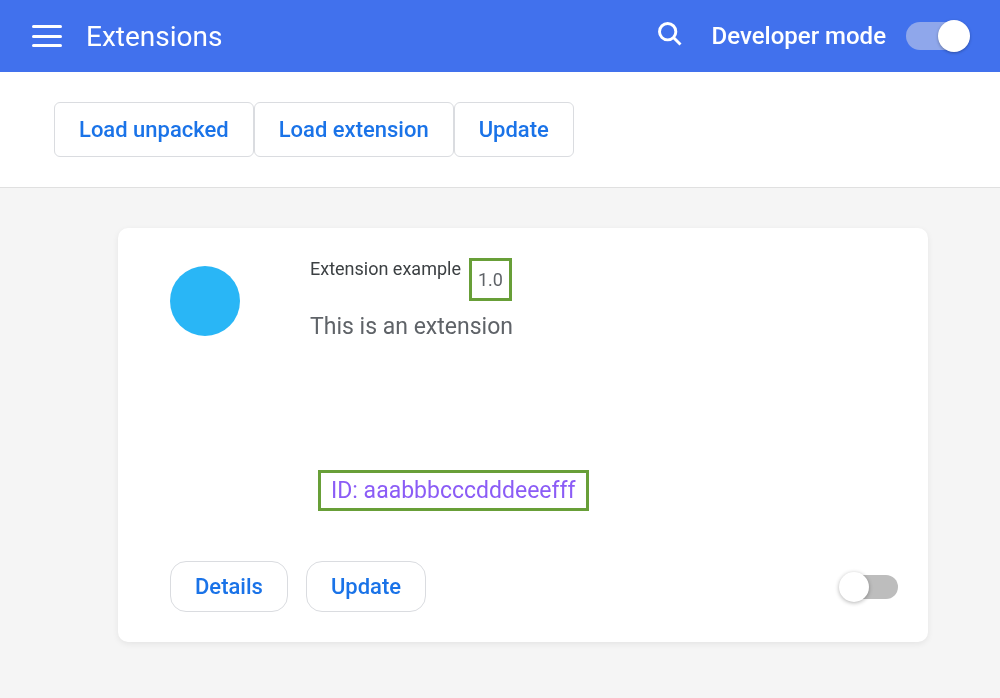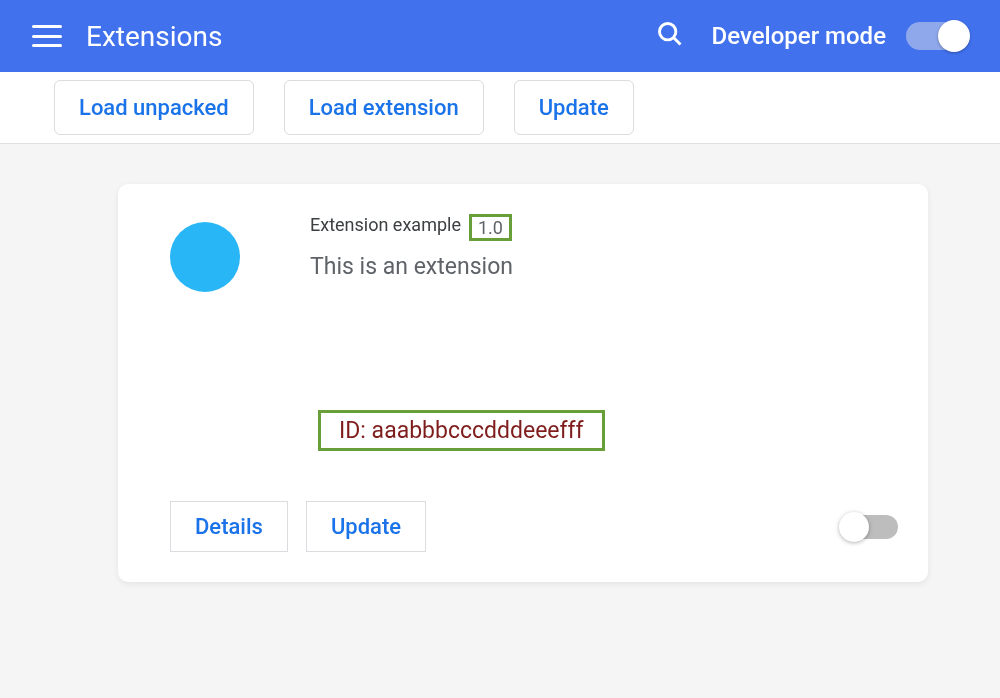--- a/index.html
+++ b/index.html
@@ -63,23 +63,22 @@
       height: 32px;
       background: white;
       border-radius: 50%;
       position: absolute;
       right: -2px;
       top: -2px;
       box-shadow: 0 1px 3px rgba(0,0,0,0.3);
     }
     .toolbar {
       background: white;
-      padding: 8px 54px;
-      display: flex;
-      gap: 30px;
+      padding: 30px 54px;
+      display: flex;
       border-bottom: 1px solid #e0e0e0;
     }
     .toolbar-btn {
       padding: 14px 24px;
       border: 1px solid #dadce0;
       border-radius: 6px;
       background: white;
       color: #1a73e8;
       font-size: 22px;
       font-weight: 500;
@@ -115,49 +114,49 @@
       display: flex;
       align-items: flex-start;
       font-size: 18px;
       color: #3c4043;
     }
     .ext-name {
       margin-right: 8px;
     }
     .version-box {
       border: 3px solid #689f38;
-      padding: 0 6px;
+      padding: 8px 6px;
       color: #5f6368;
     }
     .ext-desc {
       font-size: 23px;
       color: #5f6368;
       margin-top: 12px;
     }
     .id-row {
       margin-top: 130px;
       margin-left: 8px;
     }
     .id-box {
       display: inline-block;
       border: 3px solid #689f38;
-      padding: 4px 18px;
+      padding: 4px 10px;
       font-size: 23px;
-      color: #7f1d1d;
+      color: #8b5cf6;
     }
     .card-bottom {
       display: flex;
       align-items: center;
       padding: 30px 30px 30px 52px;
       gap: 18px;
     }
     .card-btn {
       padding: 12px 24px;
       border: 1px solid #dadce0;
-      border-radius: 0;
+      border-radius: 16px;
       background: white;
       color: #1a73e8;
       font-size: 22px;
       font-weight: 500;
       cursor: pointer;
     }
     .spacer {
       flex: 1;
     }
     .toggle-off {

